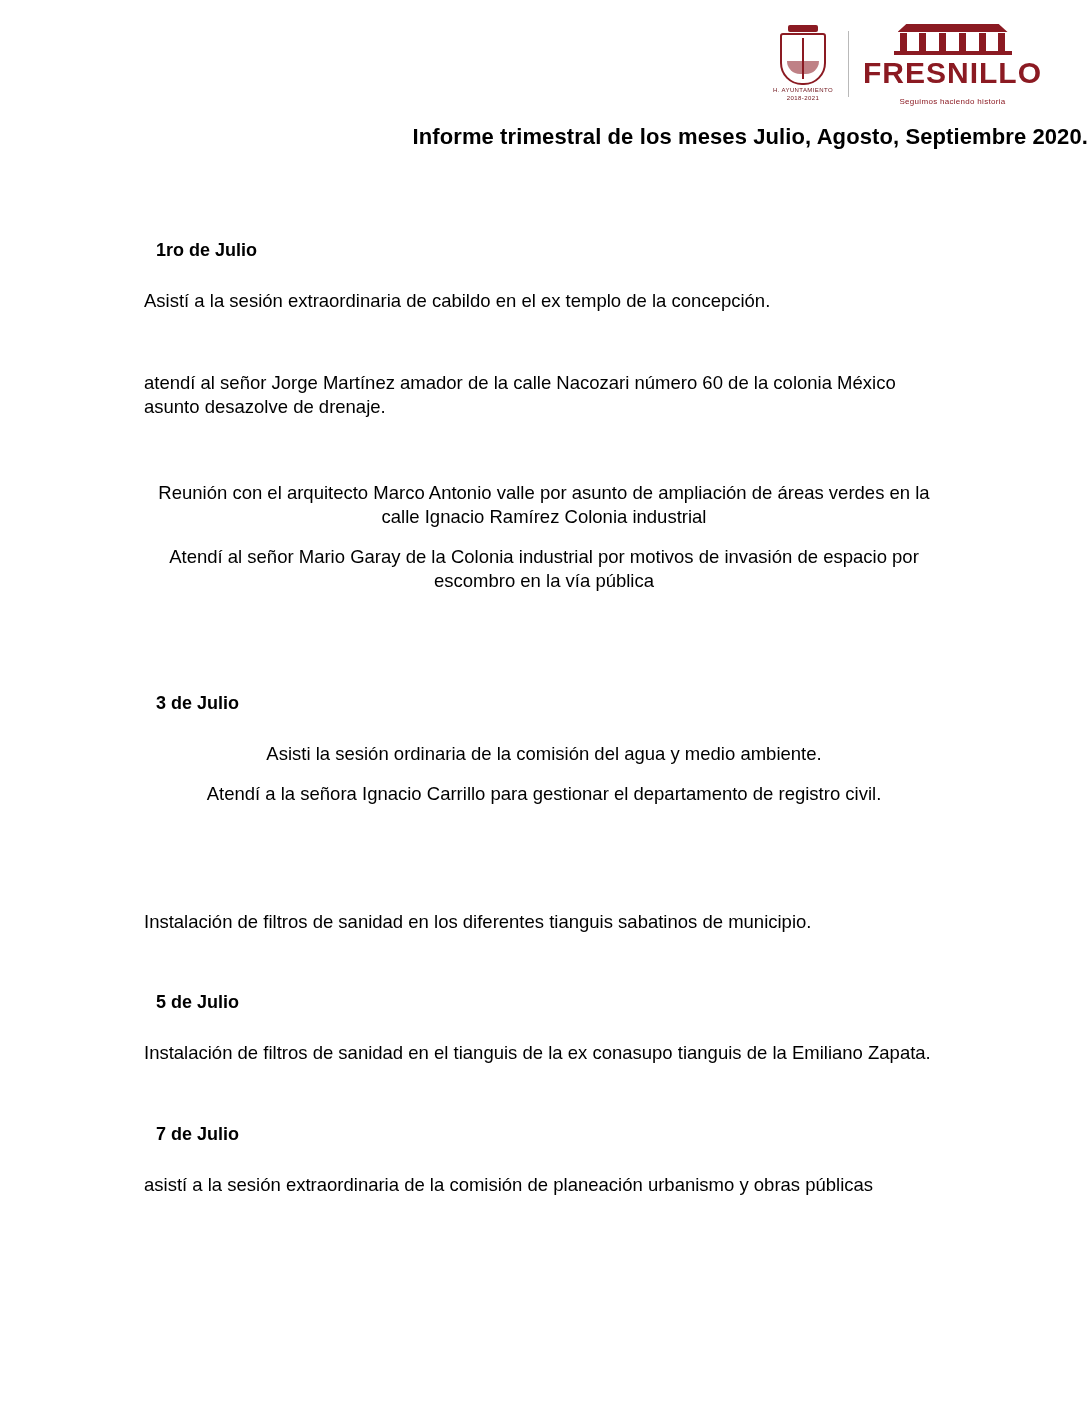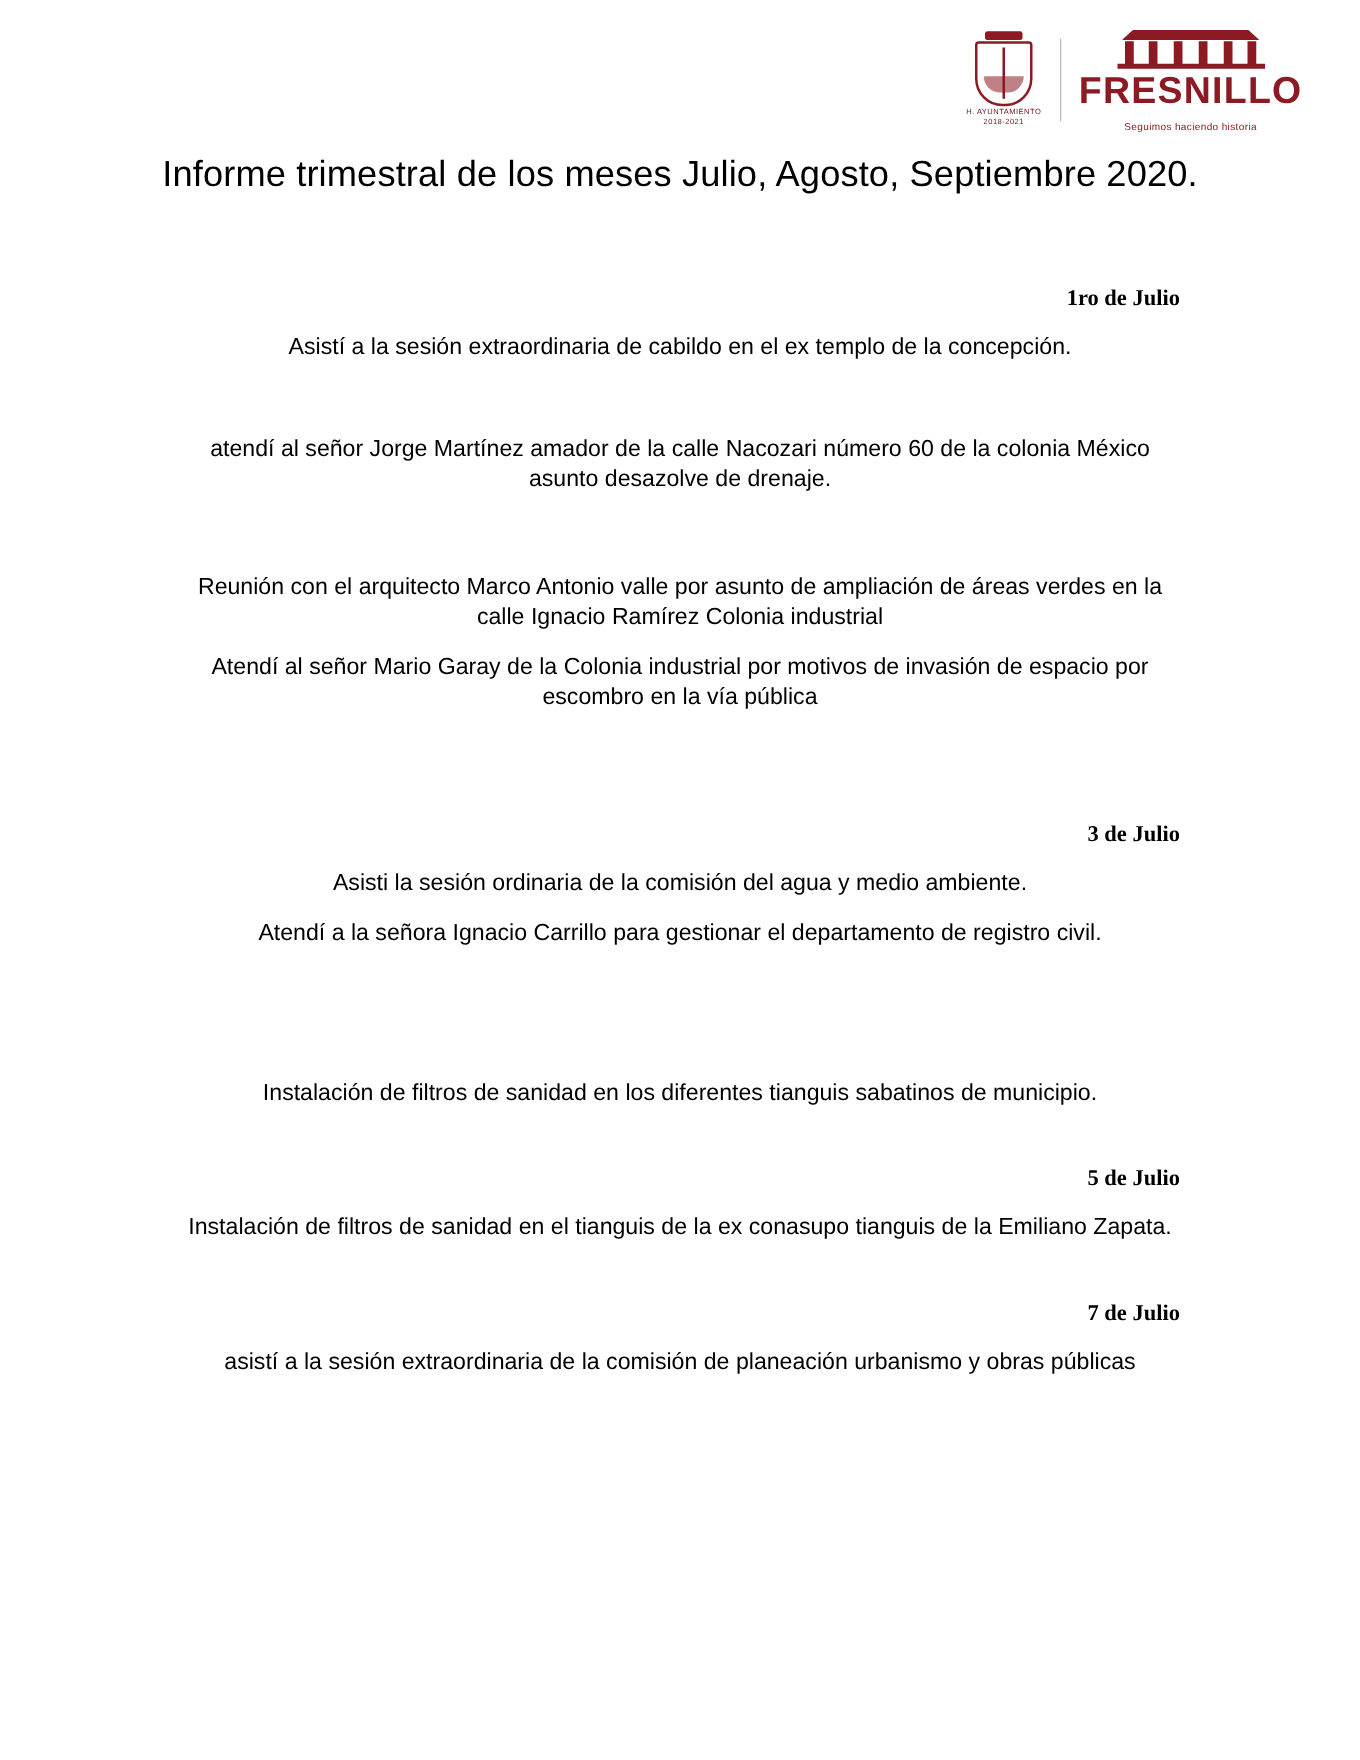--- a/index.html
+++ b/index.html
@@ -154,48 +154,47 @@
     letter-spacing: .3px;
     margin-top: 9px;
   }
 
   
   .doc-title {
     position: absolute;
     top: 124px;
     left: 0;
     width: 100%;
-    text-align: center;
-    font-size: 29px;
-    font-weight: normal;
+    text-align: right;
+    font-size: 22px;
+    font-weight: bold;
     letter-spacing: .1px;
   }
 
   .content {
     position: absolute;
     top: 228px;
     left: 144px;
     width: 800px;
   }
 
   .day-head {
-    text-align: right;
+    text-align: left;
     font-weight: bold;
     font-size: 18px;
-    margin: 0;
-    font-family: Liberation Serif, serif;
+    margin: 12px;
   }
 
   .para {
     font-size: 18.5px;
     line-height: 1.30;
     margin: 0;
   }
   .para.center { text-align: center; }
-  .para.left { text-align: center; }
+  .para.left { text-align: left; }
 
   .sp-16 { height: 16px; }
   .sp-46 { height: 46px; }
   .sp-58 { height: 58px; }
   .sp-88 { height: 88px; }
 </style>
 </head>
 <body>
 
 <div class="page">

